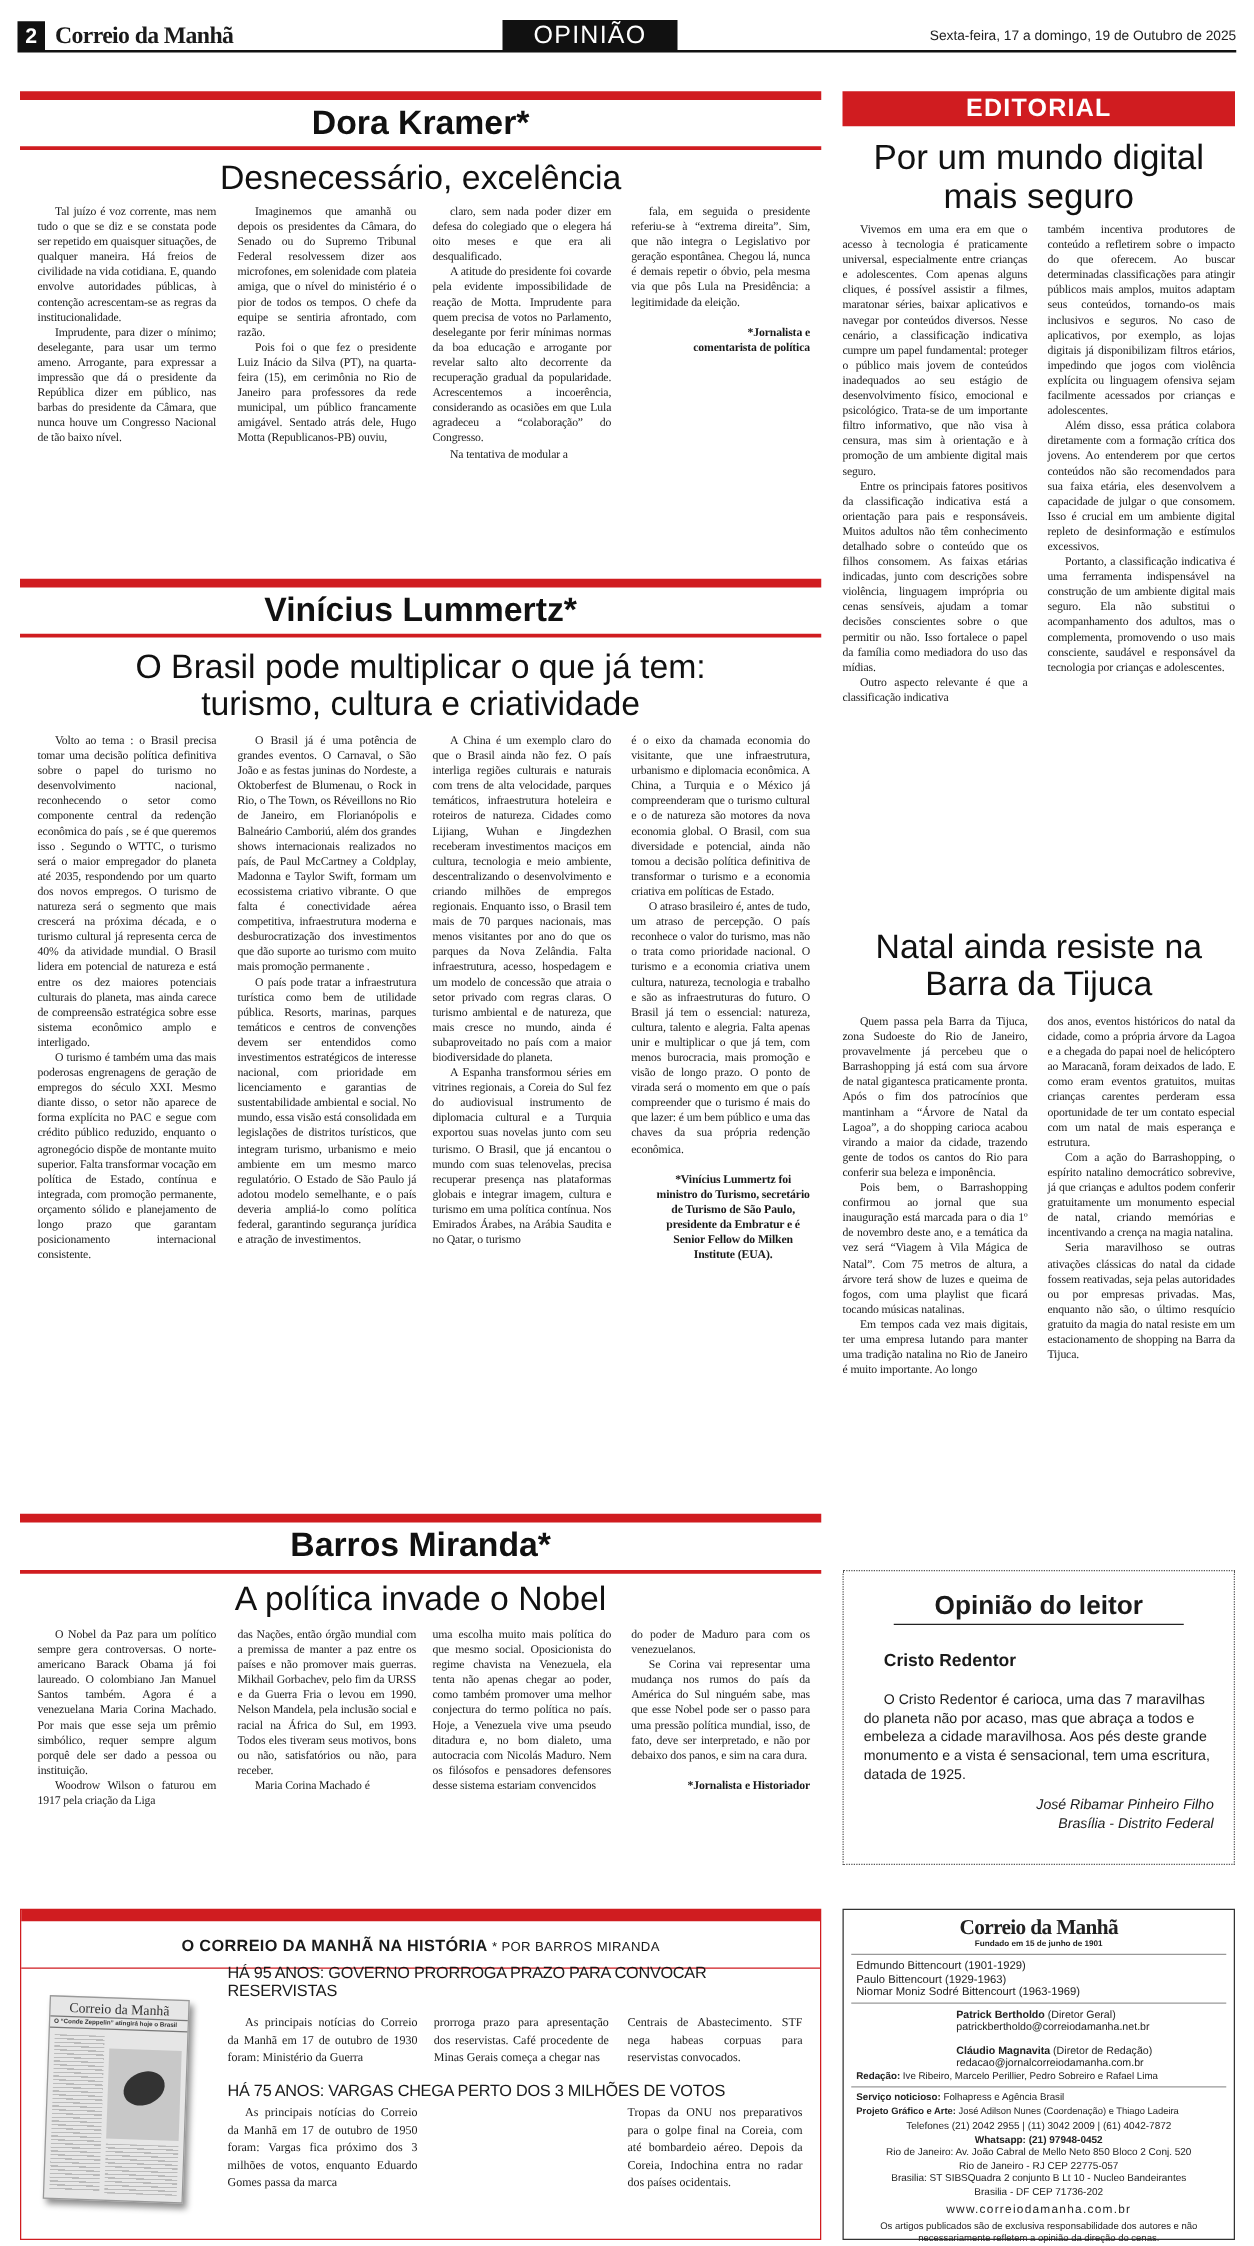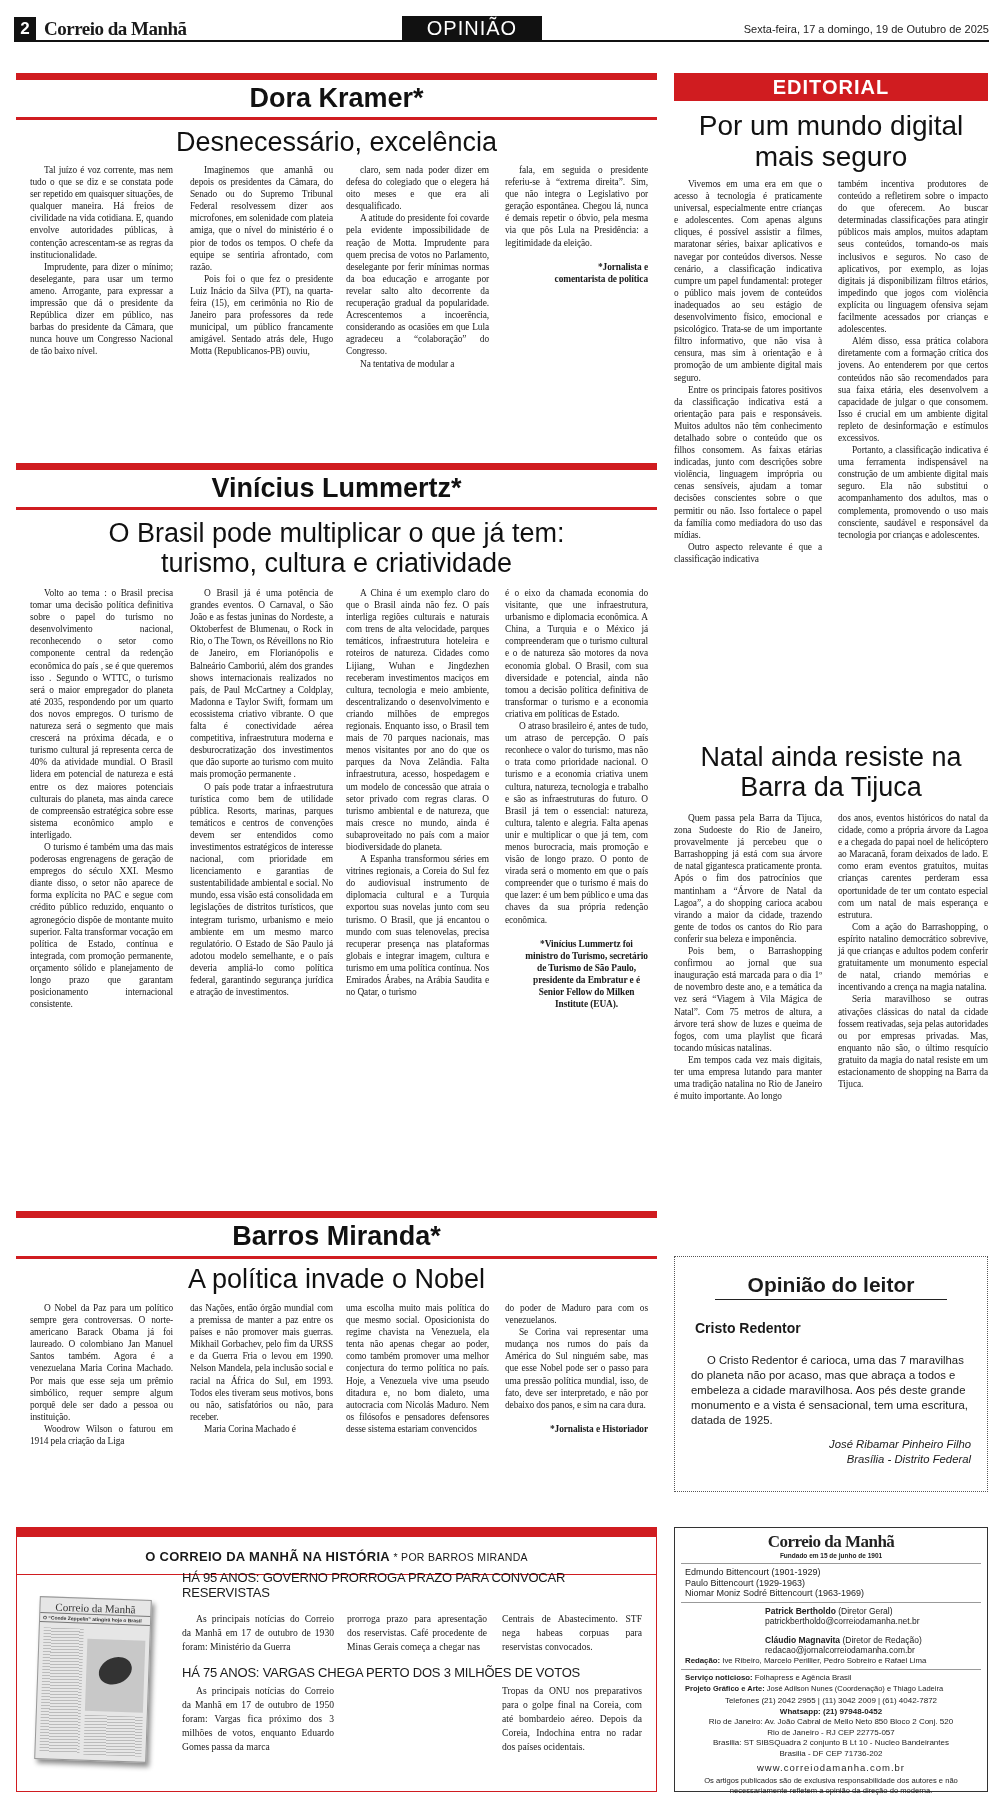--- a/index.html
+++ b/index.html
@@ -120,38 +120,38 @@
   <div class="sig" style="text-align:center;padding-left:20px">*Vinícius Lummertz foi ministro do Turismo, secretário de Turismo de São Paulo, presidente da Embratur e é Senior Fellow do Milken Institute (EUA).</div>
 </div>
 
 <div class="redbar-thick" style="left:16px;top:1211px;width:641px"></div>
 <div class="author" style="left:16px;top:1218px;width:641px;line-height:36px">Barros Miranda*</div>
 <div class="redbar-thin" style="left:16px;top:1256px;width:641px"></div>
 <div class="headline" style="left:16px;top:1264px;width:641px">A política invade o Nobel</div>
 
 <div class="col body-text" style="left:30px;top:1302px;width:143px">
   <p>O Nobel da Paz para um político sempre gera controversas. O norte-americano Barack Obama já foi laureado. O colombiano Jan Manuel Santos também. Agora é a venezuelana Maria Corina Machado. Por mais que esse seja um prêmio simbólico, requer sempre algum porquê dele ser dado a pessoa ou instituição.</p>
-  <p>Woodrow Wilson o faturou em 1914 pela criação da Liga</p>
+  <p>Woodrow Wilson o faturou em 1917 pela criação da Liga</p>
 </div>
 <div class="col body-text" style="left:190px;top:1302px;width:143px">
   <p style="text-indent:0">das Nações, então órgão mundial com a premissa de manter a paz entre os países e não promover mais guerras. Mikhail Gorbachev, pelo fim da URSS e da Guerra Fria o levou em 1990. Nelson Mandela, pela inclusão social e racial na África do Sul, em 1993. Todos eles tiveram seus motivos, bons ou não, satisfatórios ou não, para receber.</p>
   <p>Maria Corina Machado é</p>
 </div>
 <div class="col body-text" style="left:346px;top:1302px;width:143px">
   <p style="text-indent:0">uma escolha muito mais política do que mesmo social. Oposicionista do regime chavista na Venezuela, ela tenta não apenas chegar ao poder, como também promover uma melhor conjectura do termo política no país. Hoje, a Venezuela vive uma pseudo ditadura e, no bom dialeto, uma autocracia com Nicolás Maduro. Nem os filósofos e pensadores defensores desse sistema estariam convencidos</p>
 </div>
 <div class="col body-text" style="left:505px;top:1302px;width:143px">
   <p style="text-indent:0">do poder de Maduro para com os venezuelanos.</p>
   <p>Se Corina vai representar uma mudança nos rumos do país da América do Sul ninguém sabe, mas que esse Nobel pode ser o passo para uma pressão política mundial, isso, de fato, deve ser interpretado, e não por debaixo dos panos, e sim na cara dura.</p>
   <div class="sig">*Jornalista e Historiador</div>
 </div>
 
 <div class="abs" id="leitor">
   <div class="abs sans" style="left:40px;top:14px;width:232px;text-align:center;font-weight:bold;font-size:21px;line-height:28px;border-bottom:1px solid #222">Opinião do leitor</div>
-  <div class="abs sans" style="left:20px;top:62px;font-weight:bold;font-size:14px;line-height:18px">Cristo Redentor</div>
+  <div class="abs sans" style="left:32px;top:62px;font-weight:bold;font-size:14px;line-height:18px">Cristo Redentor</div>
   <div class="abs sans" style="left:16px;top:96px;width:282px;font-size:11.3px;line-height:15px;text-indent:16px">O Cristo Redentor é carioca, uma das 7 maravilhas do planeta não por acaso, mas que abraça a todos e embeleza a cidade maravilhosa. Aos pés deste grande monumento e a vista é sensacional, tem uma escritura, datada de 1925.</div>
   <div class="abs sans" style="right:16px;top:180px;font-style:italic;font-size:11.3px;line-height:15px;text-align:right">José Ribamar Pinheiro Filho</div>
   <div class="abs sans" style="right:16px;top:195px;font-style:italic;font-size:11.3px;line-height:15px;text-align:right">Brasília - Distrito Federal</div>
 </div>
 
 <div class="abs" id="hist">
   <div class="abs" id="hist-top"></div>
   <div class="abs" id="hist-title">
     <span>O CORREIO DA MANHÃ NA HISTÓRIA</span>
     <span class="by">* POR BARROS MIRANDA</span>
@@ -208,14 +208,14 @@
   <hr>
   <div style="padding-left:10px;font-size:7.8px"><b>Serviço noticioso:</b><span> Folhapress e Agência Brasil</span></div>
   <div style="padding-left:10px;font-size:7.5px"><b>Projeto Gráfico e Arte:</b><span> José Adilson Nunes (Coordenação) e  Thiago Ladeira</span></div>
   <div class="center" style="margin-top:2px">Telefones (21) 2042 2955 | (11) 3042 2009 | (61) 4042-7872</div>
   <div class="center" style="font-weight:bold">Whatsapp: (21) 97948-0452</div>
   <div class="center">Rio de Janeiro: Av. João Cabral de Mello Neto 850 Bloco 2 Conj. 520</div>
   <div class="center">Rio de Janeiro - RJ CEP 22775-057</div>
   <div class="center">Brasilia: ST SIBSQuadra 2 conjunto B Lt 10 - Nucleo Bandeirantes</div>
   <div class="center">Brasilia - DF CEP 71736-202</div>
   <div class="center" style="font-size:9.5px;line-height:13px;letter-spacing:1px;margin-top:2px">www.correiodamanha.com.br</div>
-  <div class="center" style="padding:2px 14px 0;font-size:7.6px;line-height:10px">Os artigos publicados são de exclusiva responsabilidade dos autores e não necessariamente refletem a opinião da direção do moderna.</div>
+  <div class="center" style="padding:2px 14px 0;font-size:7.6px;line-height:10px">Os artigos publicados são de exclusiva responsabilidade dos autores e não necessariamente refletem a opinião da direção do cenas.</div>
 </div>
 
 </body></html>

